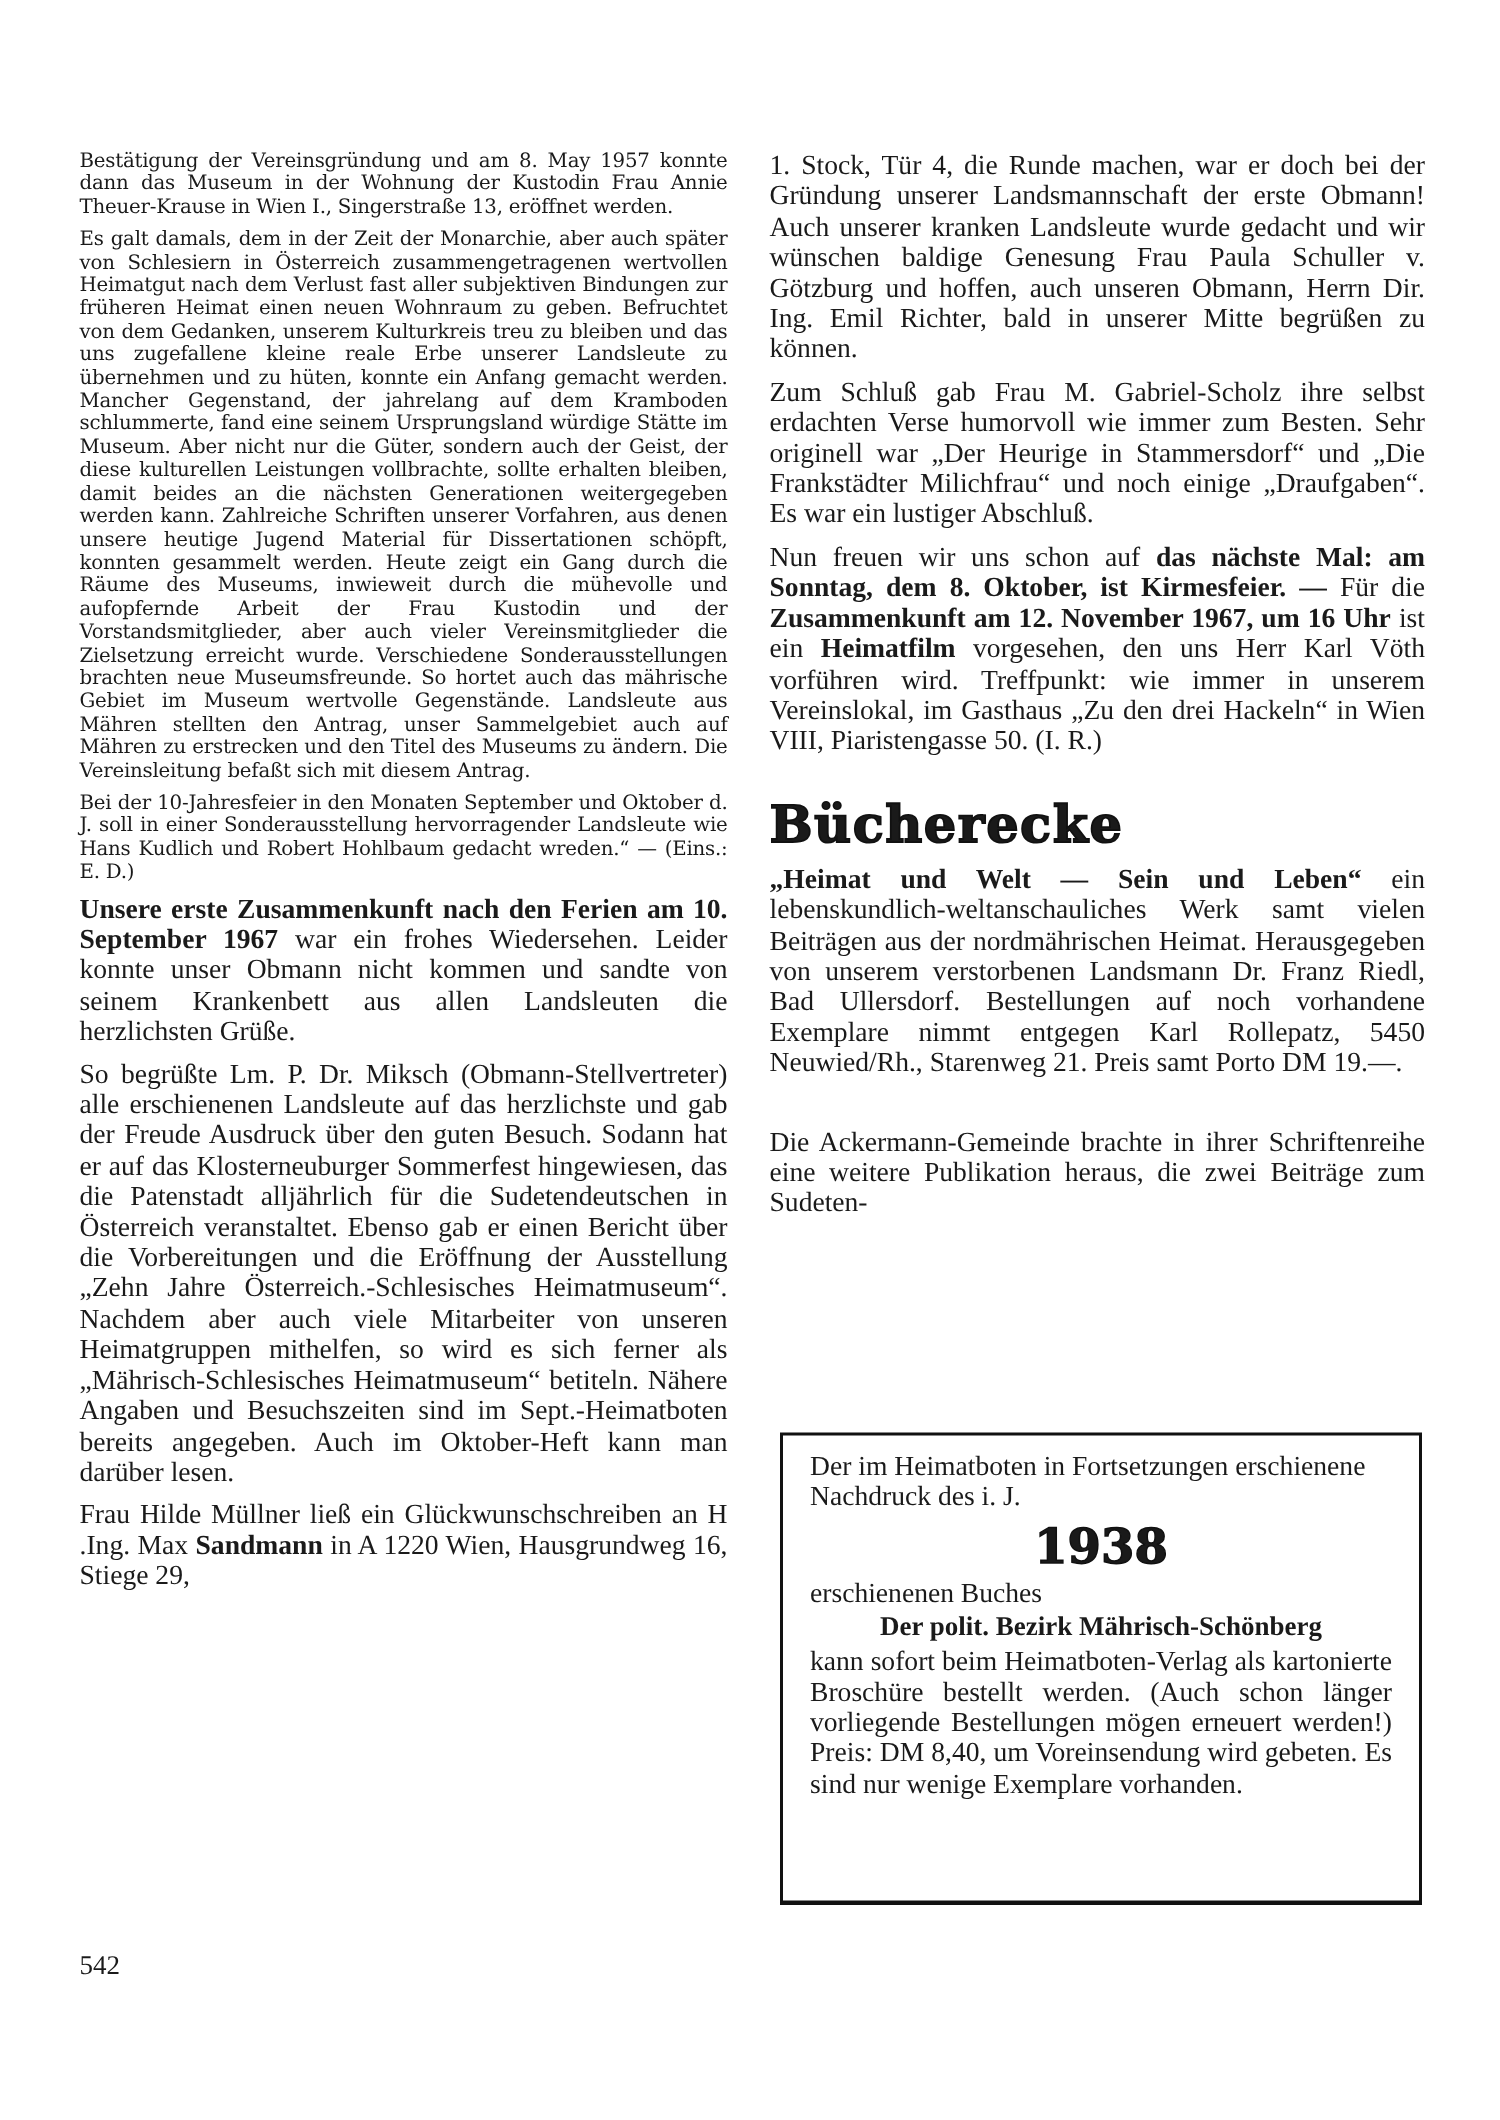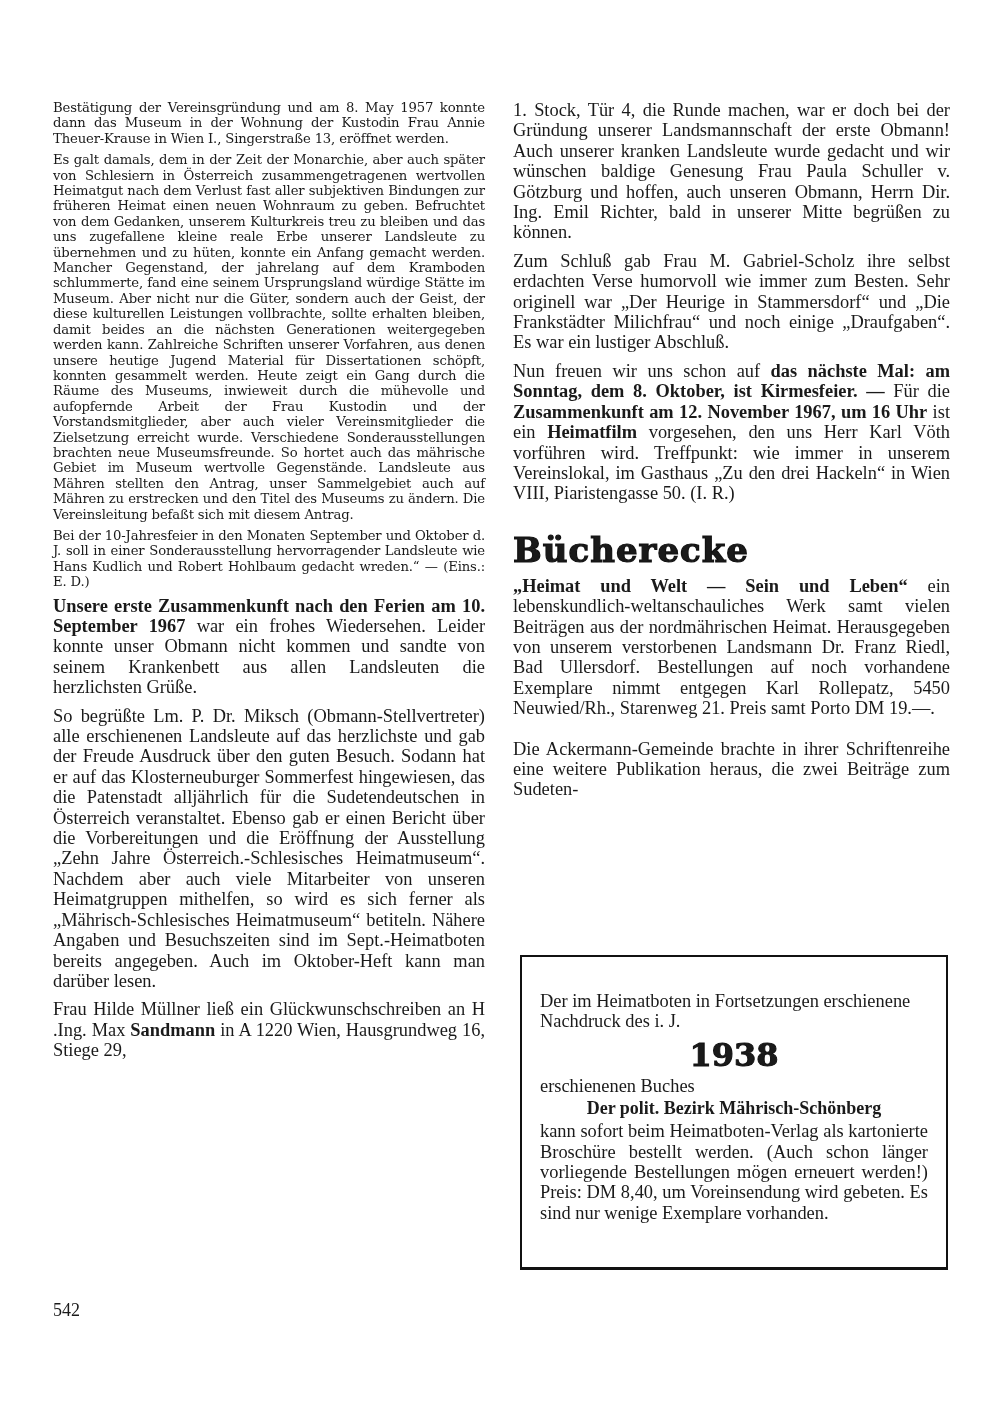--- a/index.html
+++ b/index.html
@@ -9,21 +9,21 @@
   .col-right { left: 513px; width: 437px; }
 
   .small { font-family: "DejaVu Serif", serif; font-size: 13.2px; line-height: 15.4px; text-align: justify; margin: 0 0 6px 0; letter-spacing: -0.15px; }
   .large { font-family: "Liberation Serif", serif; font-size: 18.4px; line-height: 20.4px; text-align: justify; margin: 0 0 8px 0; }
   .bold { font-weight: bold; }
   .sans-bold { font-family: "DejaVu Sans", sans-serif; font-weight: bold; font-size: 12.5px; }
 
   .section-title { font-family: "DejaVu Serif", serif; font-weight: 700; font-size: 34px; text-align: left; margin: 26px 0 6px 0; letter-spacing: 1px; -webkit-text-stroke: 1.2px #111; }
 
   .ad-box { position: absolute; left: 520px; top: 955px; width: 424px; height: 310px; border-top: 2px solid #111; border-bottom: 3px solid #111; border-left: 2px solid #111; border-right: 2px solid #111; }
-  .ad-inner { padding: 10px 18px 0 18px; margin-top: 24px; }
+  .ad-inner { padding: 10px 18px 0 18px; }
   .ad-inner .large { margin-bottom: 0; }
   .ad-year { font-family: "DejaVu Serif", serif; font-weight: 900; font-size: 32px; text-align: center; margin: 4px 0 2px 0; -webkit-text-stroke: 1px #111; }
   .ad-center-bold { font-family: "Liberation Serif", serif; font-weight: bold; font-size: 18px; text-align: center; margin: 2px 0 2px 0; }
 
   .page-number { position: absolute; left: 53px; top: 1300px; font-family: "Liberation Serif", serif; font-size: 18px; }
 </style>
 </head>
 <body>
 
 <div class="col col-left">
@@ -34,21 +34,21 @@
   <p class="large">So begrüßte Lm. P. Dr. Miksch (Obmann-Stellvertreter) alle erschienenen Landsleute auf das herzlichste und gab der Freude Ausdruck über den guten Besuch. Sodann hat er auf das Klosterneuburger Sommerfest hingewiesen, das die Patenstadt alljährlich für die Sudetendeutschen in Österreich veranstaltet. Ebenso gab er einen Bericht über die Vorbereitungen und die Eröffnung der Ausstellung „Zehn Jahre Österreich.-Schlesisches Heimatmuseum“. Nachdem aber auch viele Mitarbeiter von unseren Heimatgruppen mithelfen, so wird es sich ferner als „Mährisch-Schlesisches Heimatmuseum“ betiteln. Nähere Angaben und Besuchszeiten sind im Sept.-Heimatboten bereits angegeben. Auch im Oktober-Heft kann man darüber lesen.</p>
   <p class="large"><span>Frau Hilde Müllner ließ ein Glückwunschschreiben an H .Ing. Max </span><span class="bold">Sandmann</span><span> in A 1220 Wien, Hausgrundweg 16, Stiege 29,</span></p>
 </div>
 
 <div class="col col-right">
   <p class="large">1. Stock, Tür 4, die Runde machen, war er doch bei der Gründung unserer Landsmannschaft der erste Obmann! Auch unserer kranken Landsleute wurde gedacht und wir wünschen baldige Genesung Frau Paula Schuller v. Götzburg und hoffen, auch unseren Obmann, Herrn Dir. Ing. Emil Richter, bald in unserer Mitte begrüßen zu können.</p>
   <p class="large">Zum Schluß gab Frau M. Gabriel-Scholz ihre selbst erdachten Verse humorvoll wie immer zum Besten. Sehr originell war „Der Heurige in Stammersdorf“ und „Die Frankstädter Milichfrau“ und noch einige „Draufgaben“. Es war ein lustiger Abschluß.</p>
   <p class="large"><span>Nun freuen wir uns schon auf </span><span class="bold">das nächste Mal: am Sonntag, dem 8. Oktober, ist Kirmesfeier. —</span><span> Für die </span><span class="bold">Zusammenkunft am 12. November 1967, um 16 Uhr</span><span> ist ein </span><span class="bold">Heimatfilm</span><span> vorgesehen, den uns Herr Karl Vöth vorführen wird. Treffpunkt: wie immer in unserem Vereinslokal, im Gasthaus „Zu den drei Hackeln“ in Wien VIII, Piaristengasse 50. (I. R.)</span></p>
   <h2 class="section-title">Bücherecke</h2>
   <p class="large"><span class="bold">„Heimat und Welt — Sein und Leben“</span><span> ein lebenskundlich-weltanschauliches Werk samt vielen Beiträgen aus der nordmährischen Heimat. Herausgegeben von unserem verstorbenen Landsmann Dr. Franz Riedl, Bad Ullersdorf. Bestellungen auf noch vorhandene Exemplare nimmt entgegen Karl Rollepatz, 5450 Neuwied/Rh., Starenweg 21. Preis samt Porto DM 19.—.</span></p>
-  <p class="large" style="margin-top:20px">Die Ackermann-Gemeinde brachte in ihrer Schriftenreihe eine weitere Publikation heraus, die zwei Beiträge zum Sudeten-</p>
+  <p class="large" style="margin-top:32px">Die Ackermann-Gemeinde brachte in ihrer Schriftenreihe eine weitere Publikation heraus, die zwei Beiträge zum Sudeten-</p>
 </div>
 
 <div class="ad-box">
   <div class="ad-inner">
     <p class="large" style="text-align:left">Der im Heimatboten in Fortsetzungen erschienene Nachdruck des i. J.</p>
     <div class="ad-year">1938</div>
     <p class="large" style="text-align:left">erschienenen Buches</p>
     <div class="ad-center-bold">Der polit. Bezirk Mährisch-Schönberg</div>
     <p class="large">kann sofort beim Heimatboten-Verlag als kartonierte Broschüre bestellt werden. (Auch schon länger vorliegende Bestellungen mögen erneuert werden!) Preis: DM 8,40, um Voreinsendung wird gebeten. Es sind nur wenige Exemplare vorhanden.</p>
   </div>

